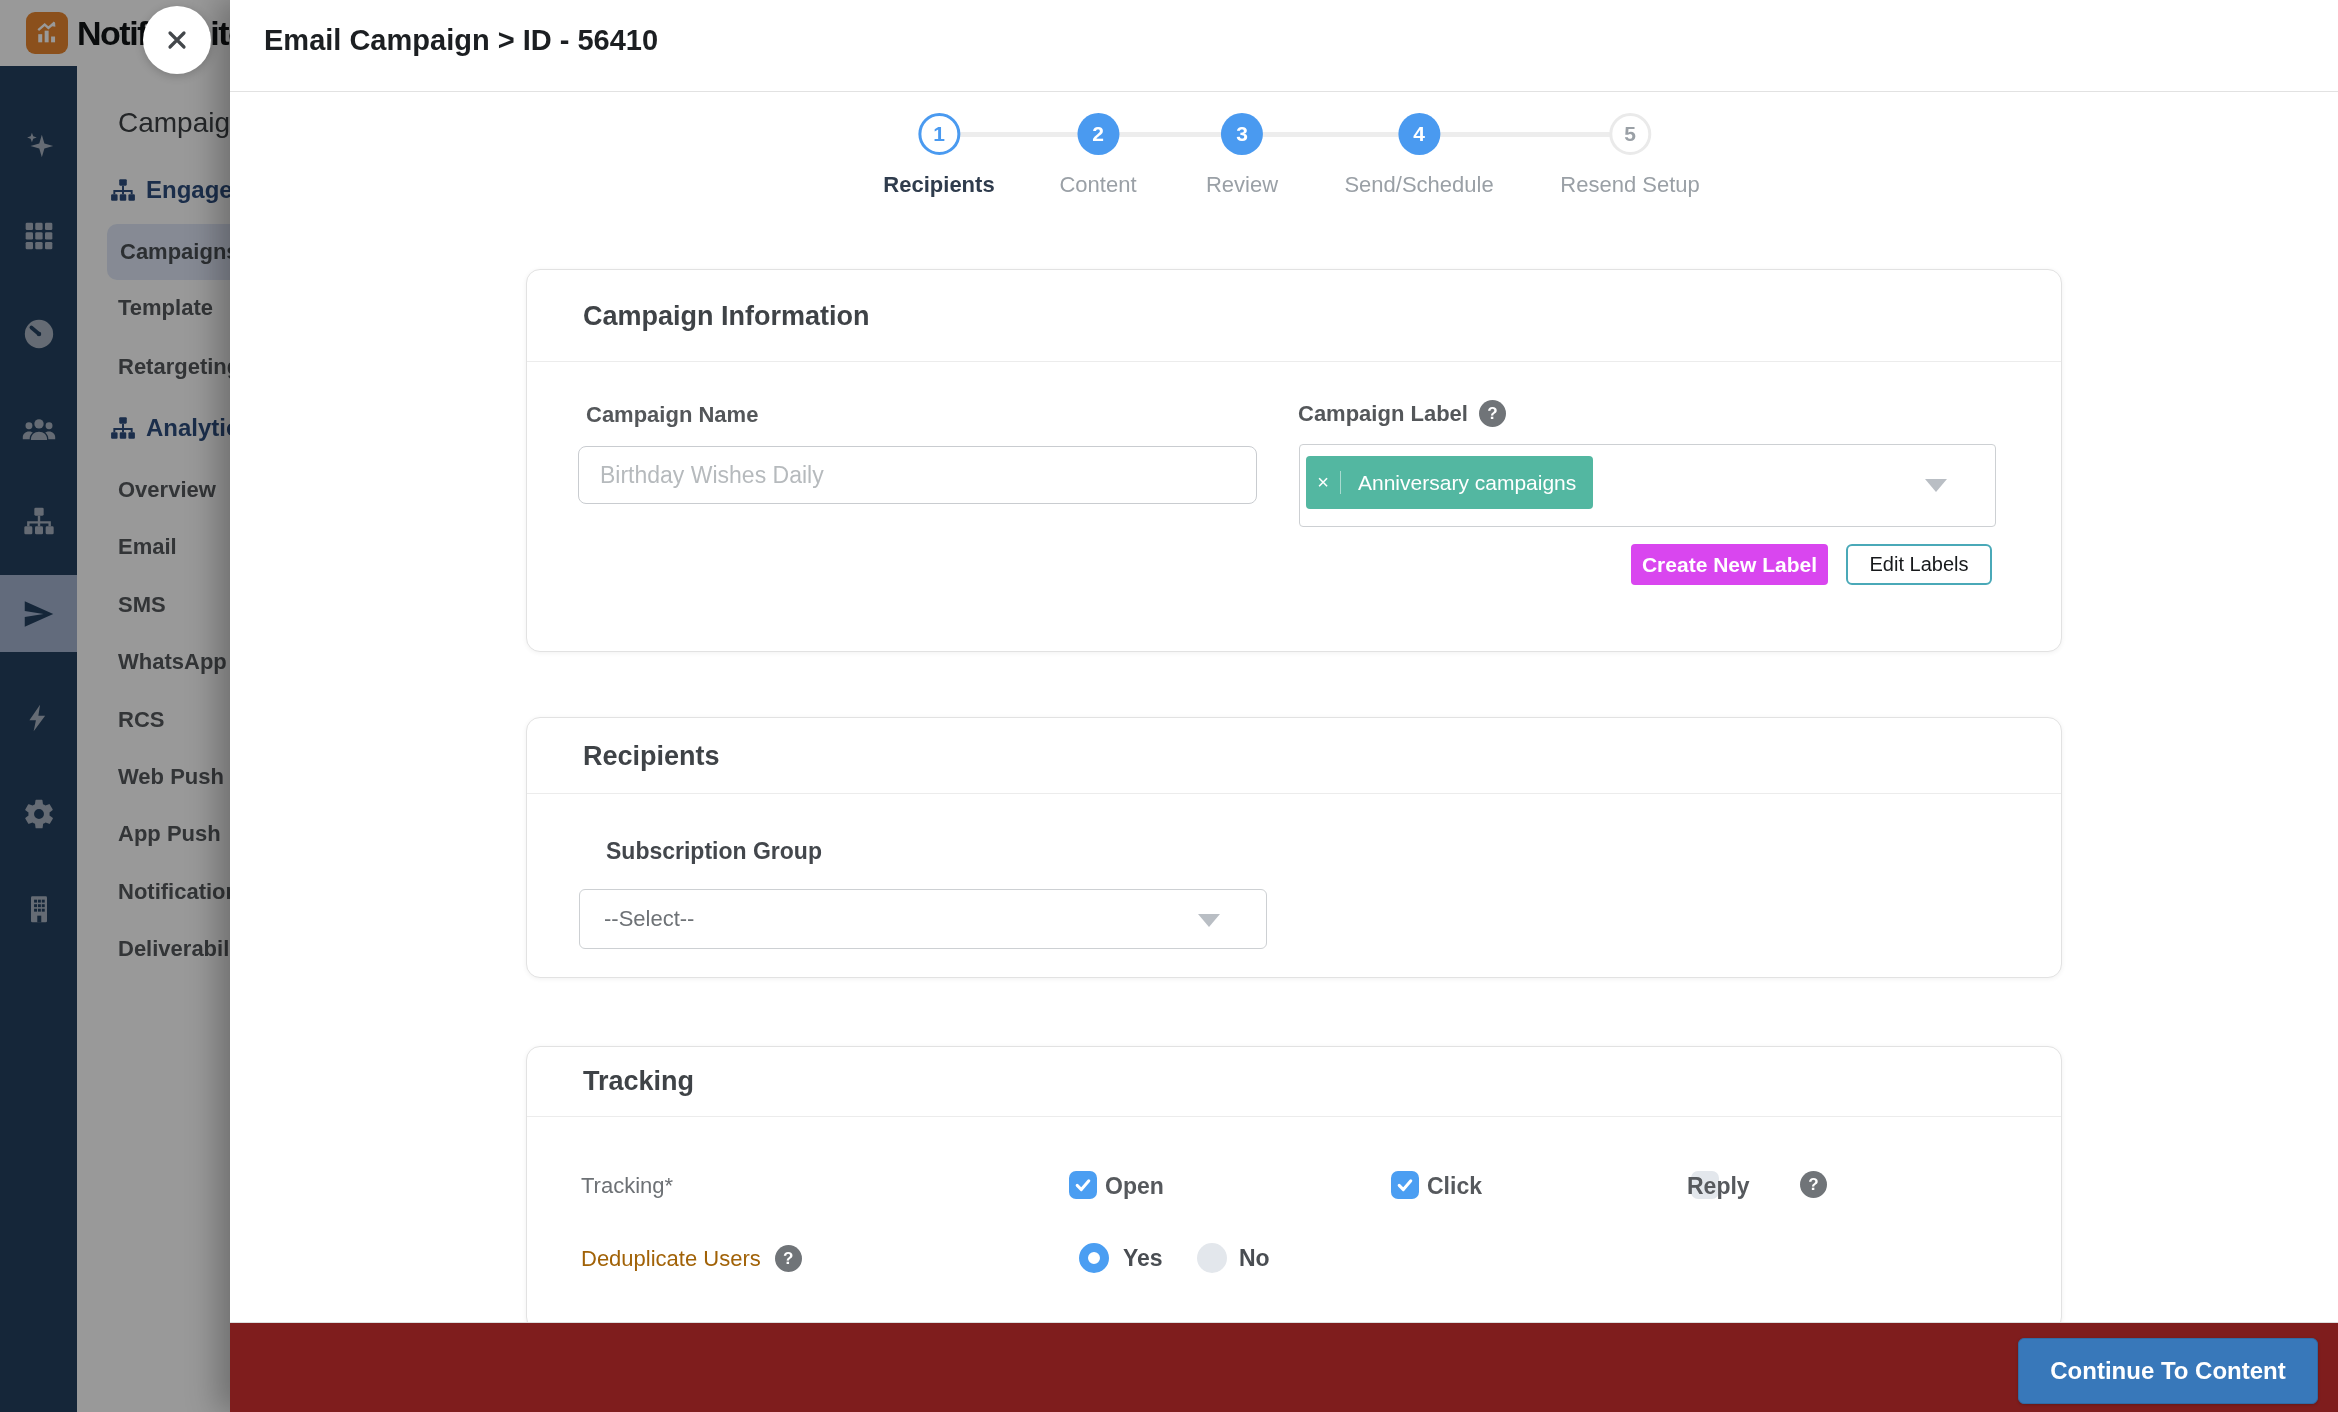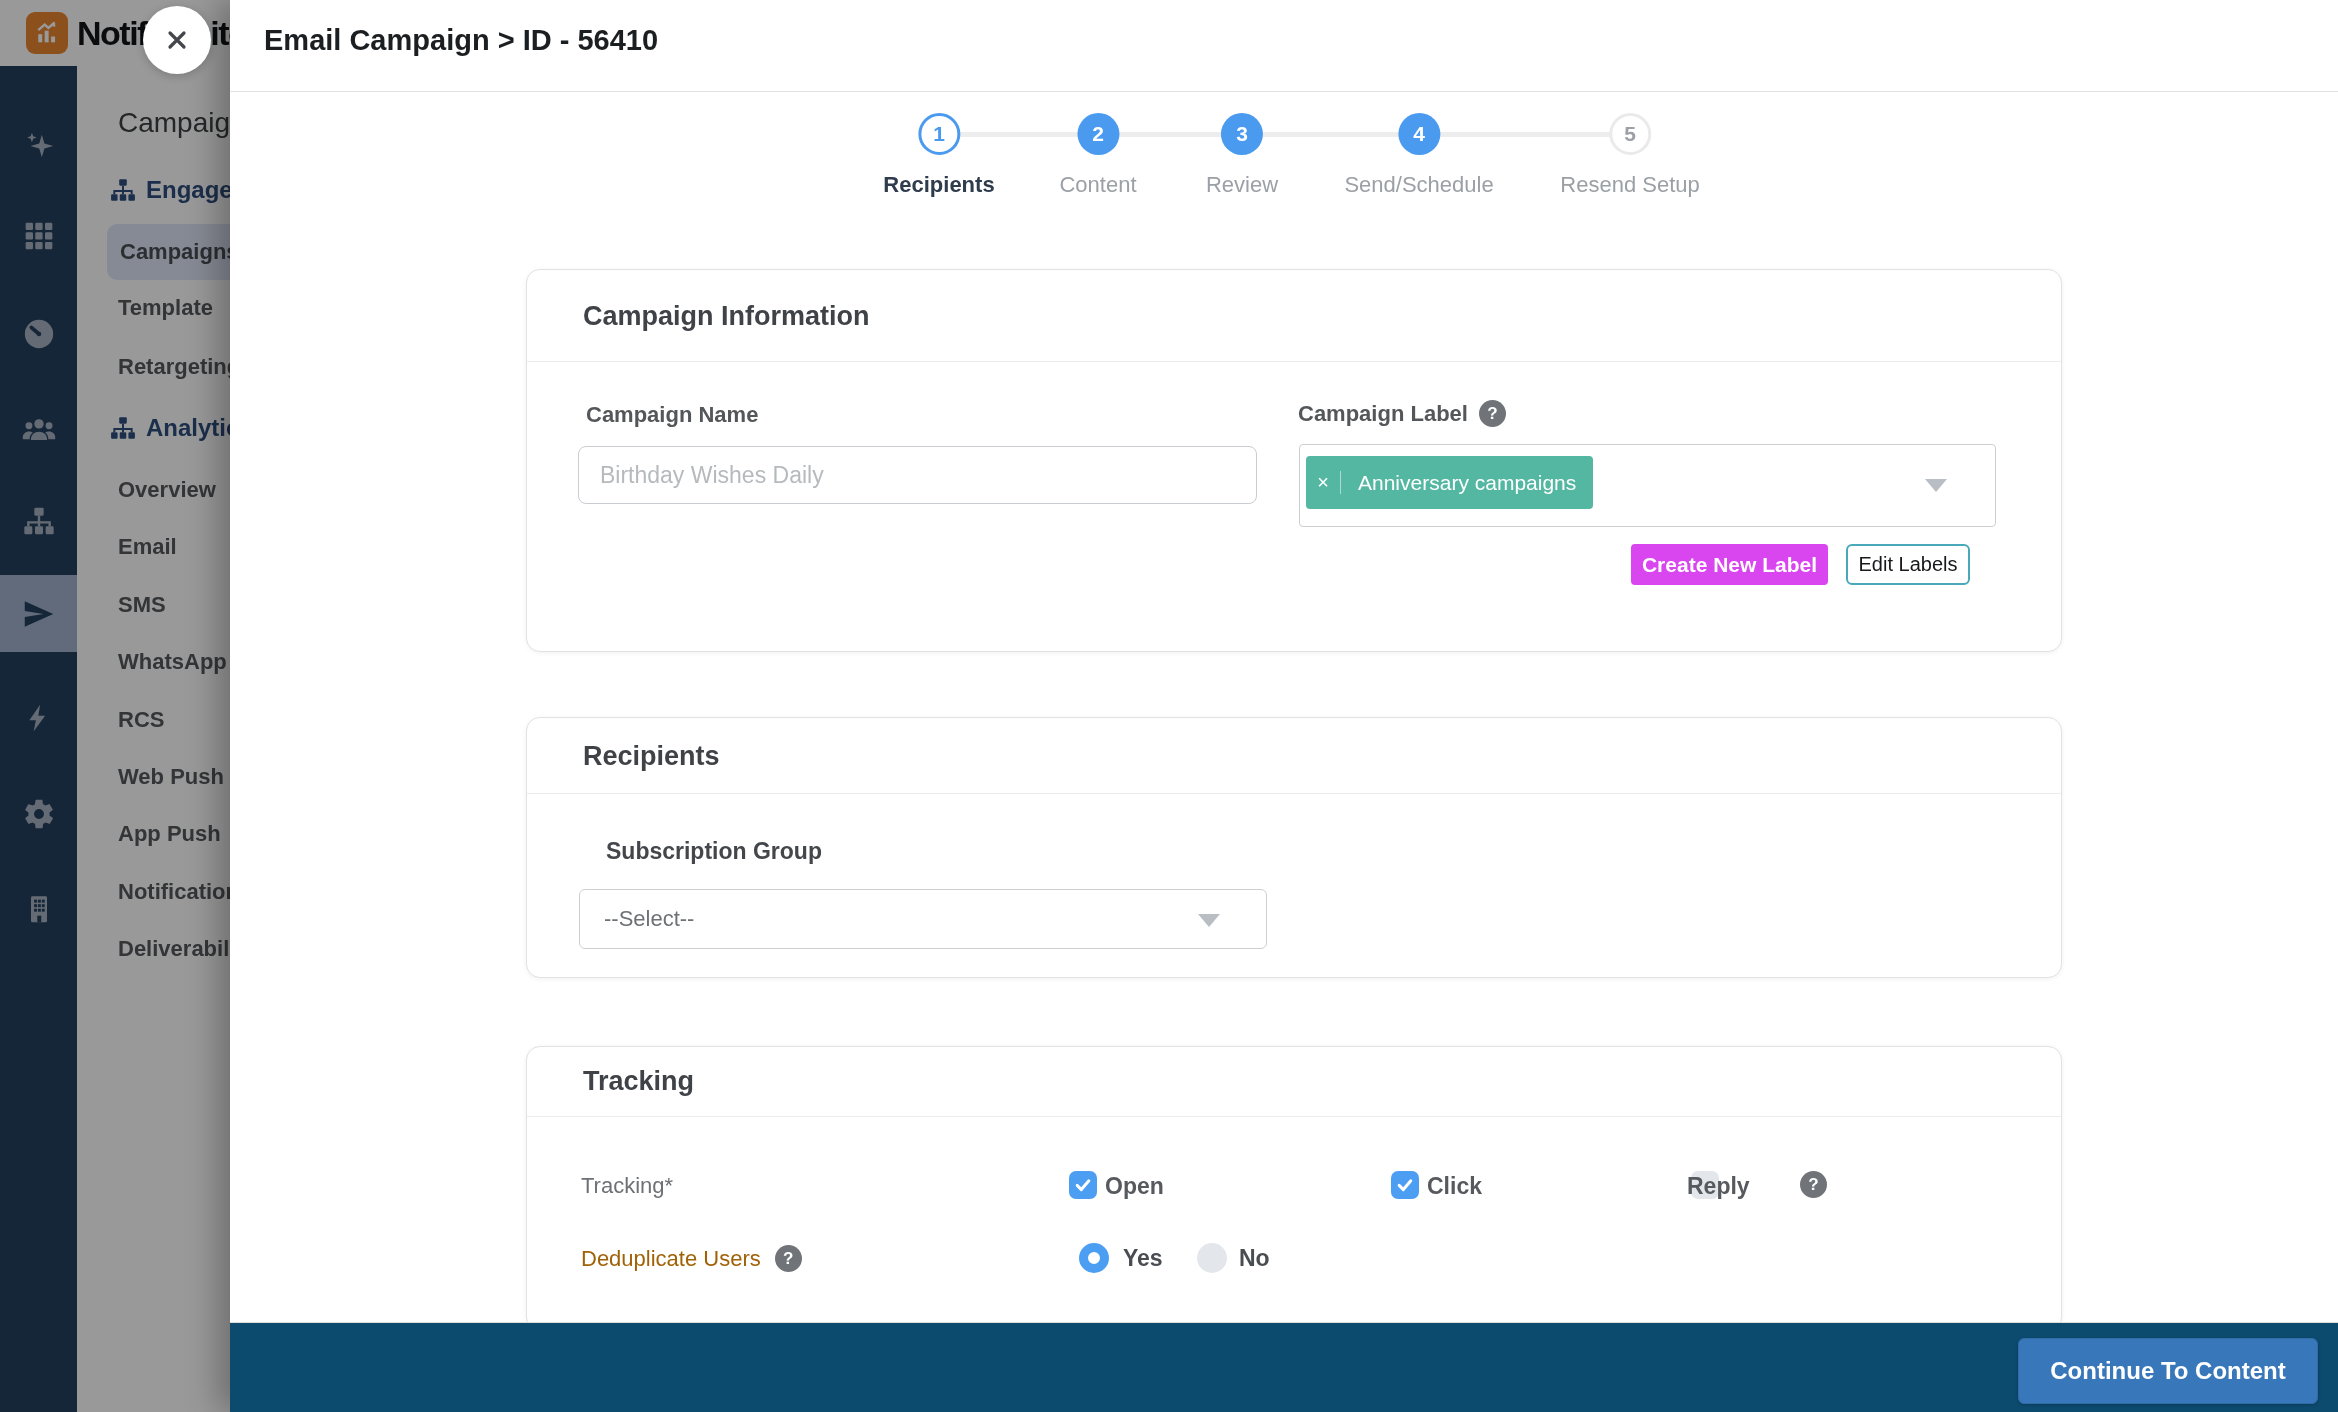--- a/index.html
+++ b/index.html
@@ -69,21 +69,21 @@
   .checkbox{position:absolute;width:28px;height:28px;border-radius:7px;display:flex;align-items:center;justify-content:center;cursor:pointer;}
   .checkbox.checked{background:#4b9ef2;}
   .checkbox.unchecked{background:#e3e7ec;}
   .opt-label{position:absolute;font-size:23px;font-weight:600;color:#56595d;white-space:nowrap;}
   .radio{position:absolute;width:30px;height:30px;border-radius:50%;box-sizing:border-box;cursor:pointer;}
   .radio.selected{border:9px solid #4b9ef2;background:#fff;}
   .radio.unselected{background:#e3e7ec;}
   .muted-label{font-size:22px;color:#6d7175;white-space:nowrap;}
 
   
-  .modal-footer{position:absolute;left:0;top:1322px;width:2108px;height:90px;background:#0c4a6e;border-top:1px solid #dedede;z-index:15;}
+  .modal-footer{position:absolute;left:0;top:1322px;width:2108px;height:90px;background:#7f1d1d;border-top:1px solid #dedede;z-index:15;}
   .btn-primary{position:absolute;left:1788px;top:15px;width:300px;height:66px;background:#3878ba;border:1px solid #2f6ba5;border-radius:6px;color:#fff;font-size:24px;font-weight:bold;cursor:pointer;box-shadow:0 1px 3px rgba(0,0,0,0.2);font-family:"Liberation Sans",sans-serif;}
 </style>
 </head>
 <body>
 
 <div id="screen">
 
   <div class="abs app-header">
     <div class="brand">
       <span class="brand-icon">
@@ -260,21 +260,21 @@
         <span class="help">?</span>
       </div>
       <div class="select-box" style="left:772px;top:174px;width:697px;height:83px;">
         <div class="tag">
           <span class="tag-x">×</span>
           <span class="tag-text">Anniversary campaigns</span>
         </div>
         <span class="caret" style="right:48px;top:34px;"></span>
       </div>
       <button class="btn-teal" style="left:1104px;top:274px;width:197px;height:41px;">Create New Label</button>
-      <button class="btn-outline" style="left:1319px;top:274px;width:124px;height:41px;">Edit Labels</button>
+      <button class="btn-outline" style="left:1319px;top:274px;width:146px;height:41px;">Edit Labels</button>
     </div>
 
     <div class="card" style="top:717px;height:261px;">
       <div class="card-title vc" style="top:38px;">Recipients</div>
       <div class="card-divider" style="top:75px;"></div>
       <div class="abs field-label" style="left:79px;top:120px;font-size:23px;font-weight:bold;color:#43474c;">Subscription Group</div>
       <div class="select-box" style="left:52px;top:171px;width:688px;height:60px;border-radius:6px;">
         <span class="abs nowrap" style="left:24px;top:50%;transform:translateY(-50%);font-size:22px;color:#6e7276;">--Select--</span>
         <span class="caret" style="right:46px;top:24px;"></span>
       </div>

